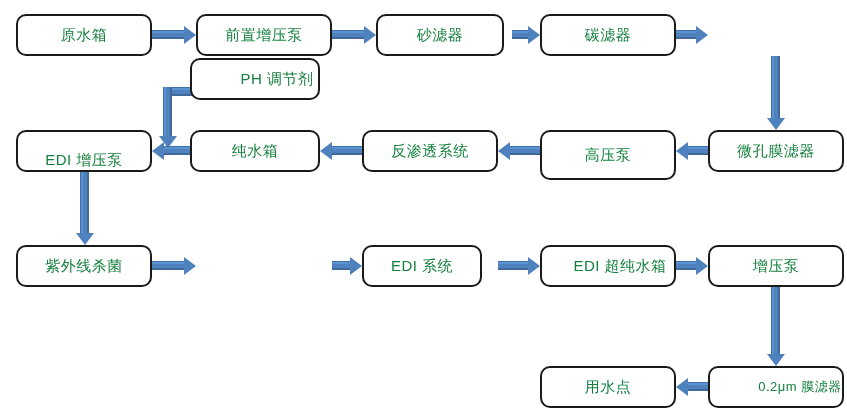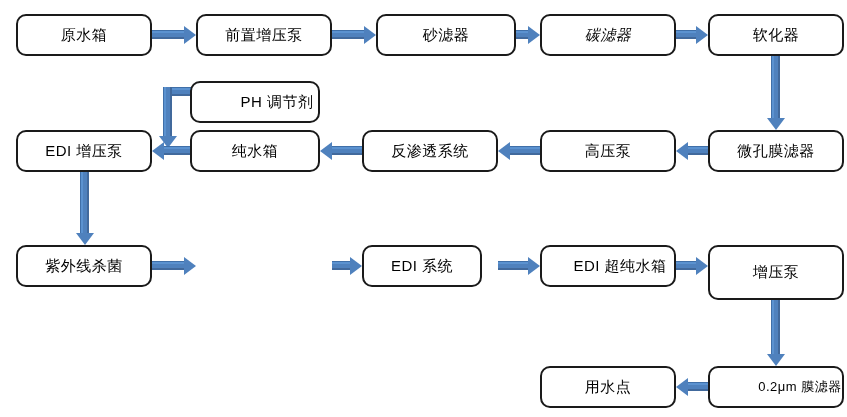--- a/index.html
+++ b/index.html
@@ -17,21 +17,21 @@
   }
   .node {
     position: absolute;
     box-sizing: border-box;
     border: 2px solid #1a1a1a;
     border-radius: 10px;
     background: #ffffff;
     display: flex;
     align-items: center;
     justify-content: center;
-    color: #000000;
+    color: #15803d;
     font-size: 15px;
     letter-spacing: 0.5px;
     white-space: nowrap;
     z-index: 3;
   }
   .node.small {
     font-size: 13px;
     padding-left: 48px;
   }
   .shaft-h {
@@ -75,63 +75,60 @@
 <body>
 
 <div id="canvas">
 
   <div class="node" style="left:16px;top:14px;width:136px;height:42px;">
     <span>原水箱</span>
   </div>
   <div class="node" style="left:196px;top:14px;width:136px;height:42px;">
     <span>前置增压泵</span>
   </div>
-  <div class="node" style="left:376px;top:14px;width:140px;height:42px;">
+  <div class="node" style="left:376px;top:14px;width:128px;height:42px;">
     <span>砂滤器</span>
   </div>
-  <div class="node" style="left:540px;top:14px;width:136px;height:42px;font-style:italic;">
+  <div class="node" style="left:540px;top:14px;width:136px;height:42px;">
     <span>碳滤器</span>
-  </div>
-  <div class="node" style="left:708px;top:14px;width:136px;height:42px;">
-    <span>软化器</span>
   </div>
 
   <div class="shaft-h" style="left:152px;top:30px;width:32px;"></div>
   <div class="head-r" style="left:184px;top:25.5px;"></div>
 
   <div class="shaft-h" style="left:332px;top:30px;width:32px;"></div>
   <div class="head-r" style="left:364px;top:25.5px;"></div>
 
   <div class="shaft-h" style="left:512px;top:30px;width:16px;"></div>
   <div class="head-r" style="left:528px;top:25.5px;"></div>
 
   <div class="shaft-h" style="left:676px;top:30px;width:20px;"></div>
   <div class="head-r" style="left:696px;top:25.5px;"></div>
 
   <div class="shaft-v" style="left:771px;top:56px;height:62px;"></div>
   <div class="head-d" style="left:766.5px;top:118px;"></div>
 
-  <div class="node" style="left:190px;top:81px;width:130px;height:42px;padding-left:44px;">
+  <div class="node" style="left:190px;top:58px;width:130px;height:42px;padding-left:44px;">
     <span>PH 调节剂</span>
   </div>
 
   <div class="shaft-h" style="left:163px;top:87px;width:30px;"></div>
   <div class="shaft-v" style="left:163px;top:87px;height:49px;"></div>
   <div class="head-d" style="left:158.5px;top:136px;"></div>
 
-  <div class="node" style="left:16px;top:130px;width:136px;height:42px;">
+  <div class="node" style="left:16px;top:130px;width:136px;height:42px;align-items:flex-end;">
     <span>EDI 增压泵</span>
   </div>
   <div class="node" style="left:190px;top:130px;width:130px;height:42px;">
     <span>纯水箱</span>
   </div>
   <div class="node" style="left:362px;top:130px;width:136px;height:42px;text-align:center;">
     <span>反渗透系统</span>
   </div>
-  <div class="node" style="left:540px;top:130px;width:136px;height:42px;">
+  <div class="node" style="left:540px;top:130px;width:136px;height:50px;">
     <span>高压泵</span>
   </div>
   <div class="node" style="left:708px;top:130px;width:136px;height:42px;">
     <span>微孔膜滤器</span>
   </div>
 
   <div class="shaft-h" style="left:688px;top:146px;width:20px;"></div>
   <div class="head-l" style="left:676px;top:141.5px;"></div>
 
   <div class="shaft-h" style="left:510px;top:146px;width:30px;"></div>
@@ -148,21 +145,21 @@
 
   <div class="node" style="left:16px;top:245px;width:136px;height:42px;">
     <span>紫外线杀菌</span>
   </div>
   <div class="node" style="left:362px;top:245px;width:120px;height:42px;">
     <span>EDI 系统</span>
   </div>
   <div class="node" style="left:540px;top:245px;width:136px;height:42px;padding-left:24px;">
     <span>EDI 超纯水箱</span>
   </div>
-  <div class="node" style="left:708px;top:245px;width:136px;height:55px;">
+  <div class="node" style="left:708px;top:245px;width:136px;height:42px;">
     <span>增压泵</span>
   </div>
 
   <div class="shaft-h" style="left:152px;top:261px;width:32px;"></div>
   <div class="head-r" style="left:184px;top:256.5px;"></div>
 
   <div class="shaft-h" style="left:332px;top:261px;width:18px;"></div>
   <div class="head-r" style="left:350px;top:256.5px;"></div>
 
   <div class="shaft-h" style="left:498px;top:261px;width:30px;"></div>

